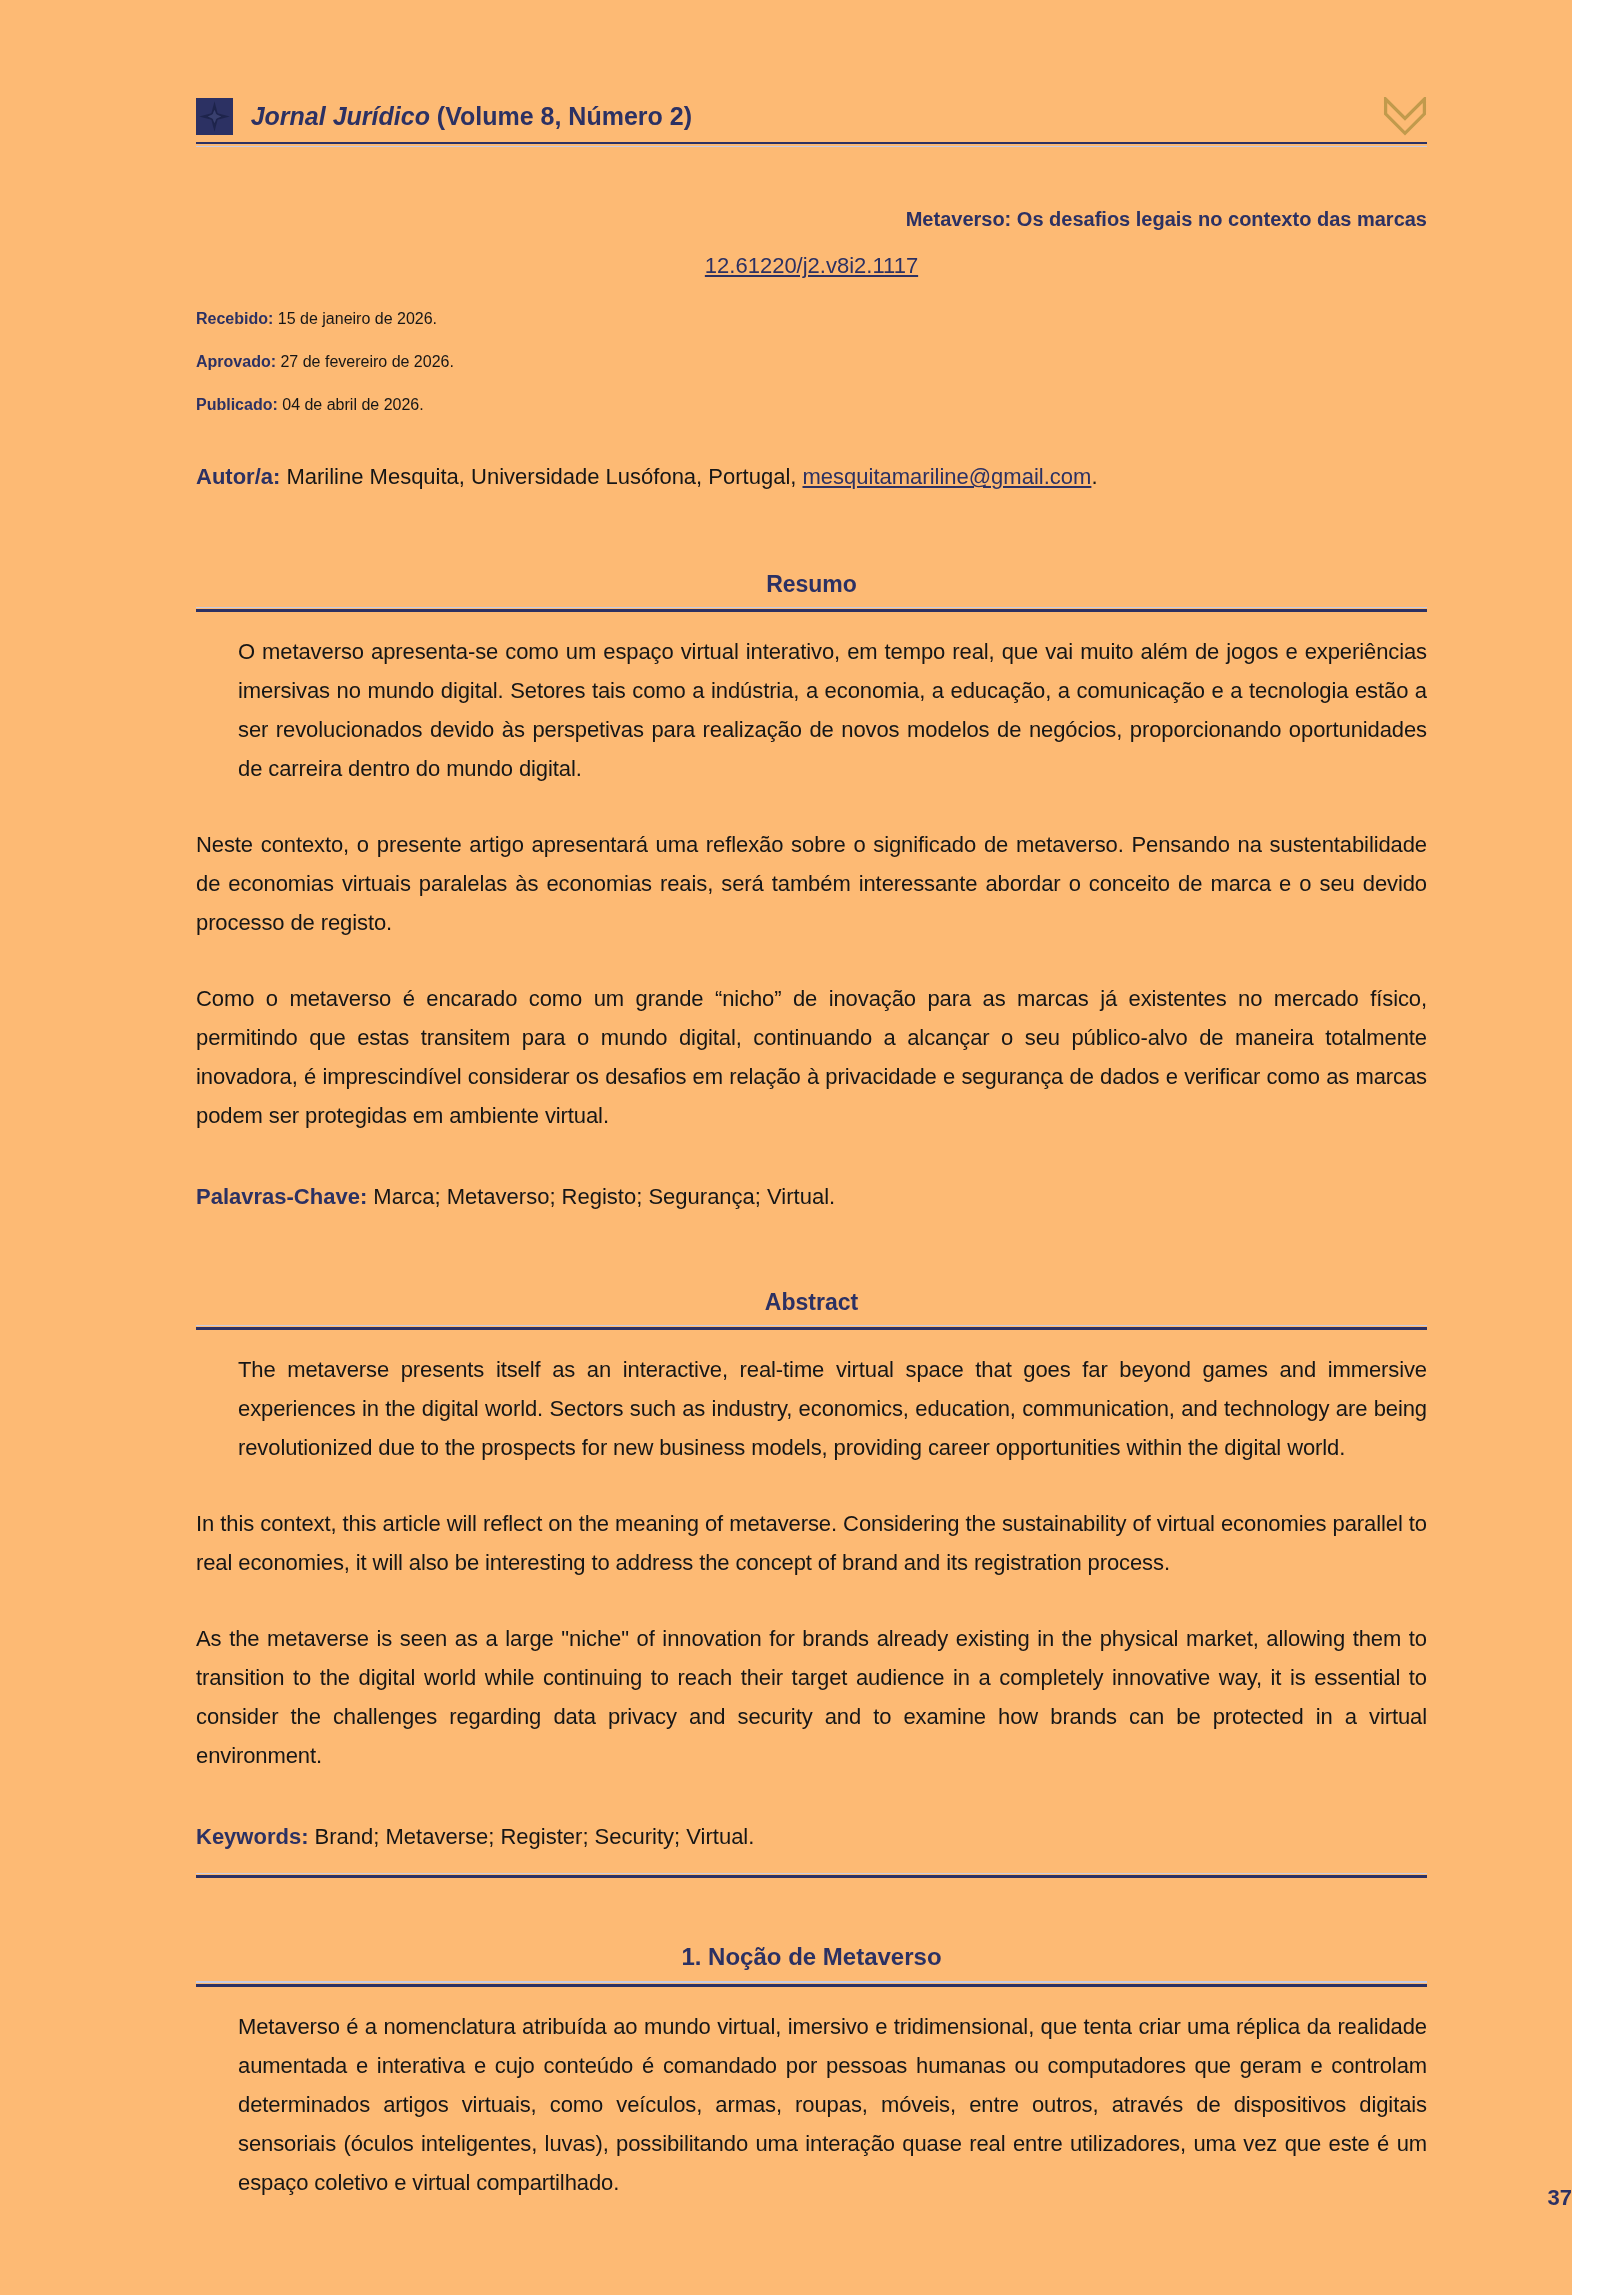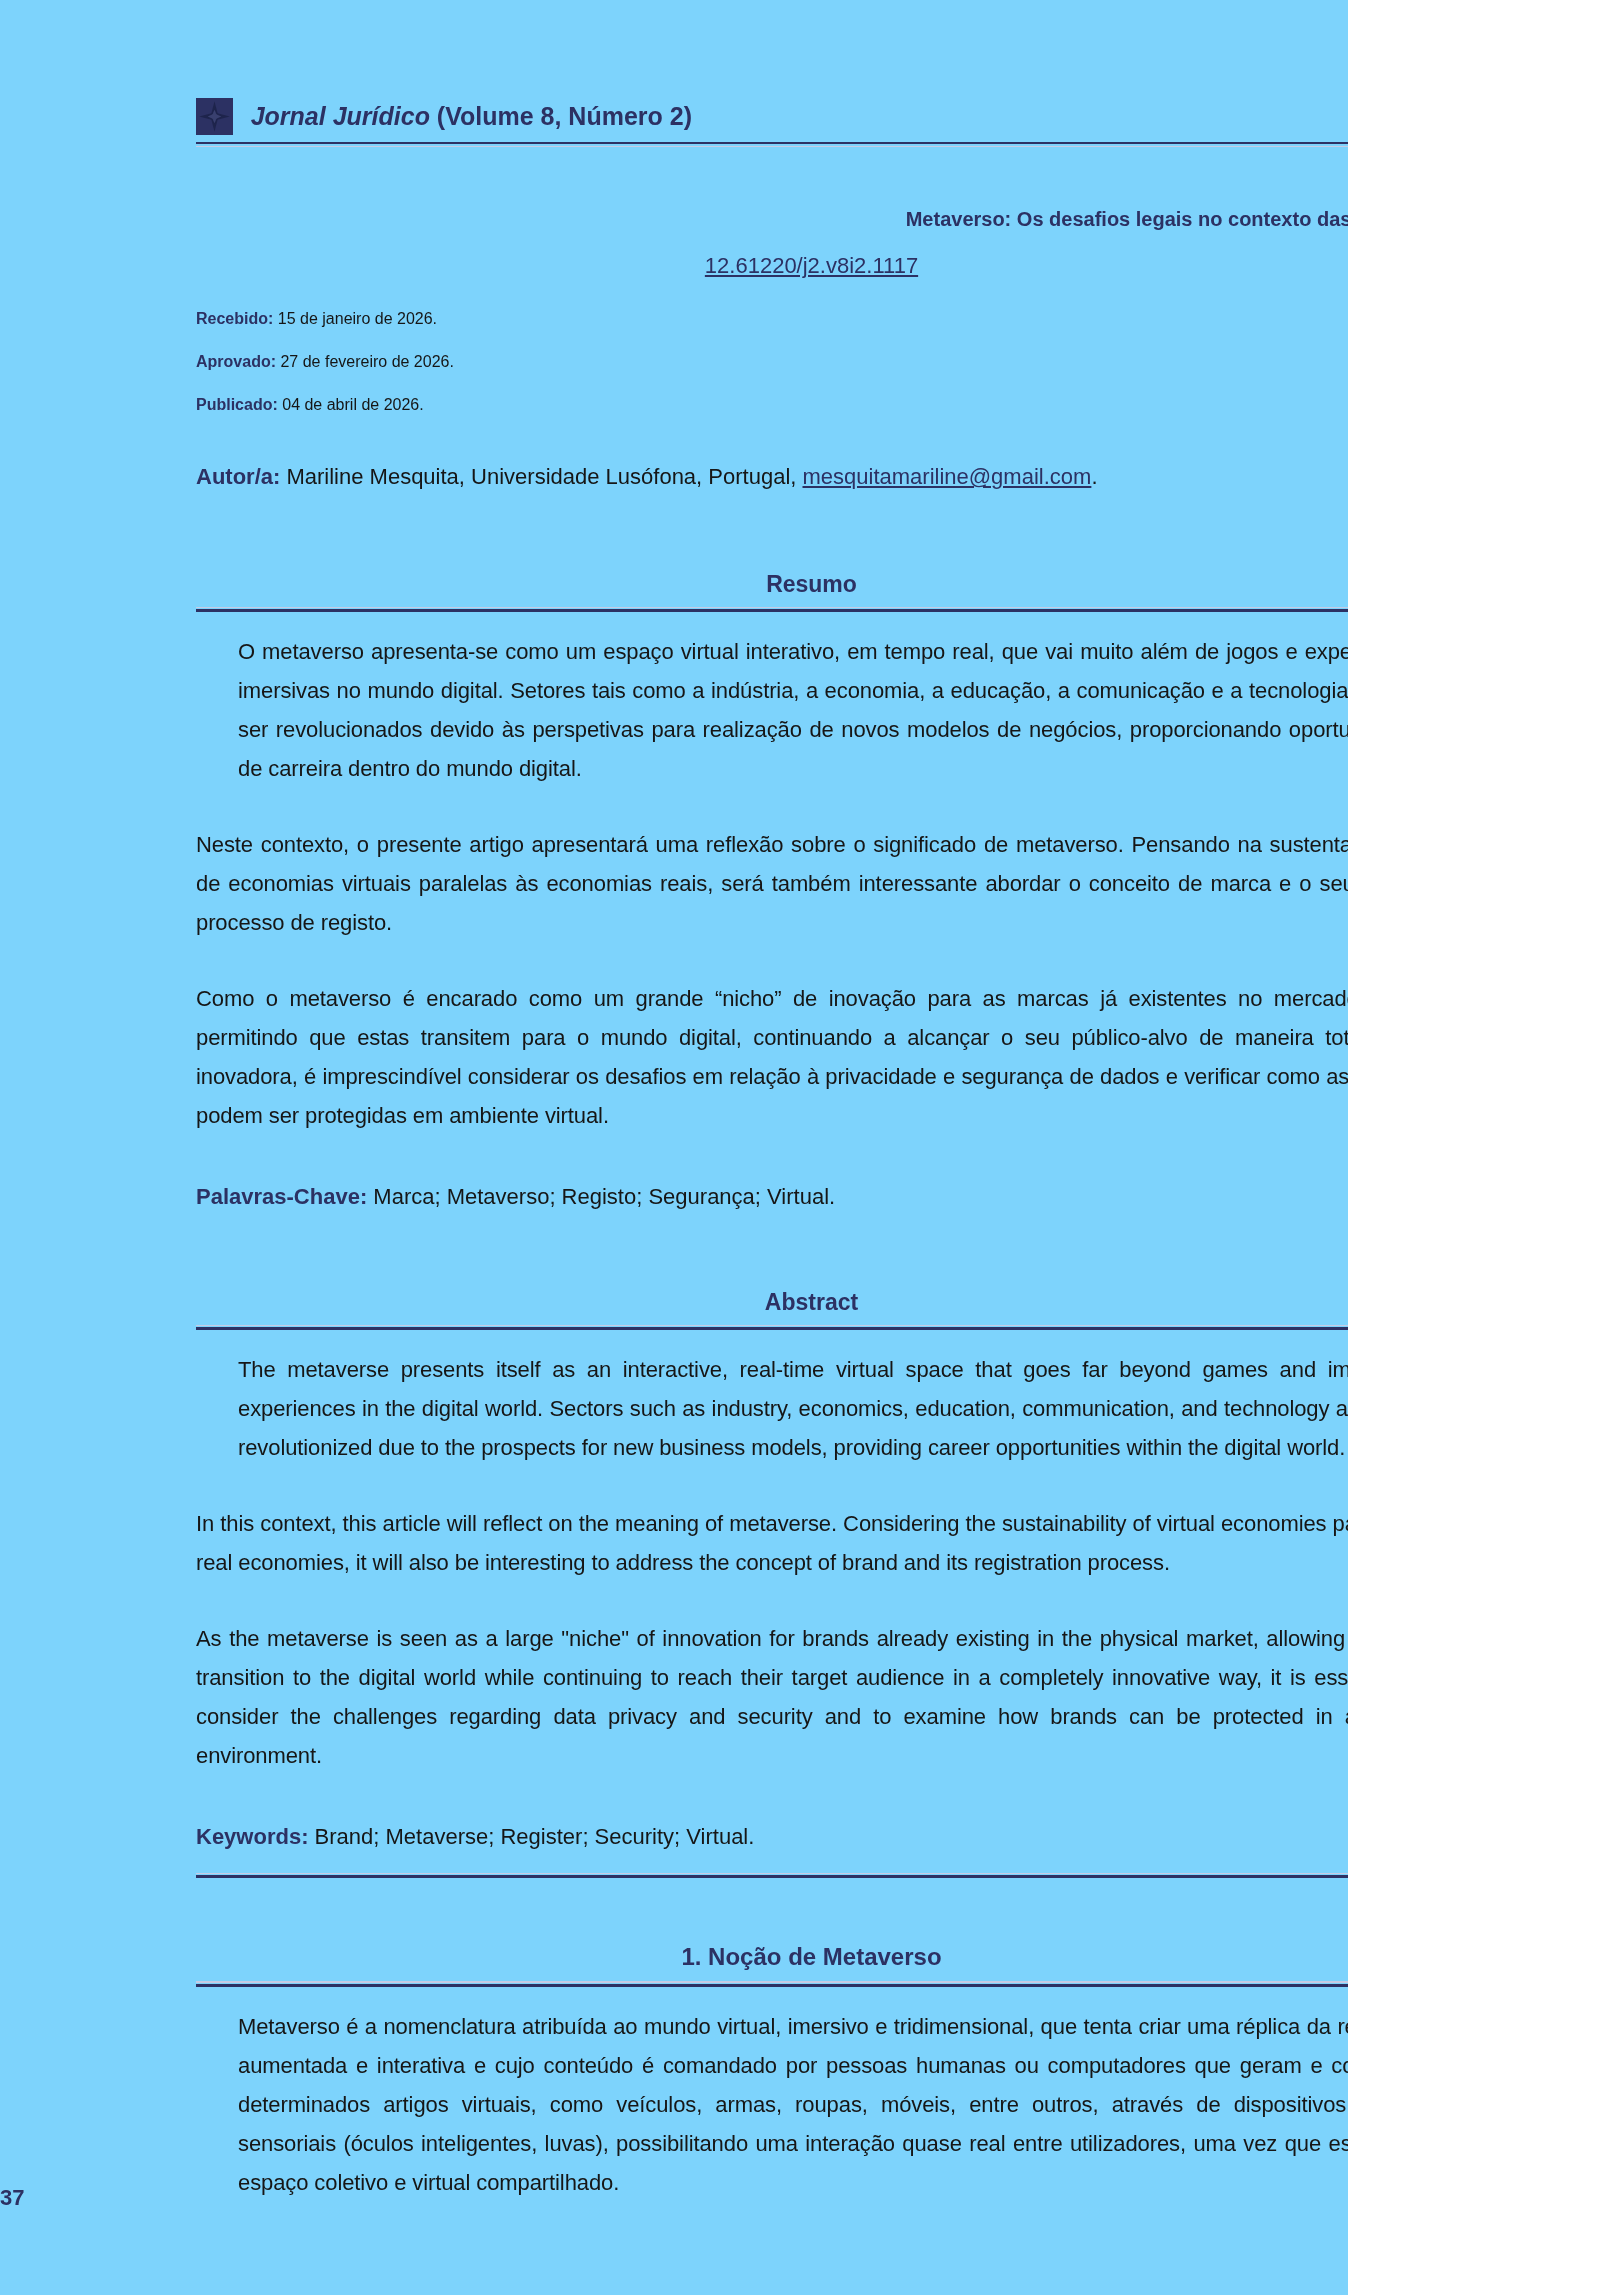--- a/index.html
+++ b/index.html
@@ -1,21 +1,21 @@
 <!DOCTYPE html>
 <html style="font-size:10.5px"><head>
 <meta charset="utf-8">
 <title>Jornal Jurídico</title>
 <style>
   html, body { margin: 0; padding: 0; background: #ffffff; }
   .page {
     position: relative;
-    width: 1348px;
+    width: 1572px;
     height: 2295px;
-    background: #7dd3fc;
+    background: #fdba74;
     font-family: "Liberation Sans", sans-serif;
     color: #161616;
     overflow: hidden;
   }
   .content {
     position: absolute;
     left: 196px;
     top: 97px;
     width: 1231px;
   }
@@ -95,21 +95,21 @@
     color: #2c3163;
   }
   .section-rule { margin-top: 10.5px; }
 
   
   .footer {
     position: absolute;
     left: 0;
     bottom: 84px;
     width: 100%;
-    text-align: left;
+    text-align: right;
     font-size: 22px;
     font-weight: bold;
     color: #2c3163;
   }
 </style>
 </head>
 <body>
 
 <div class="page">
   <div class="content">

